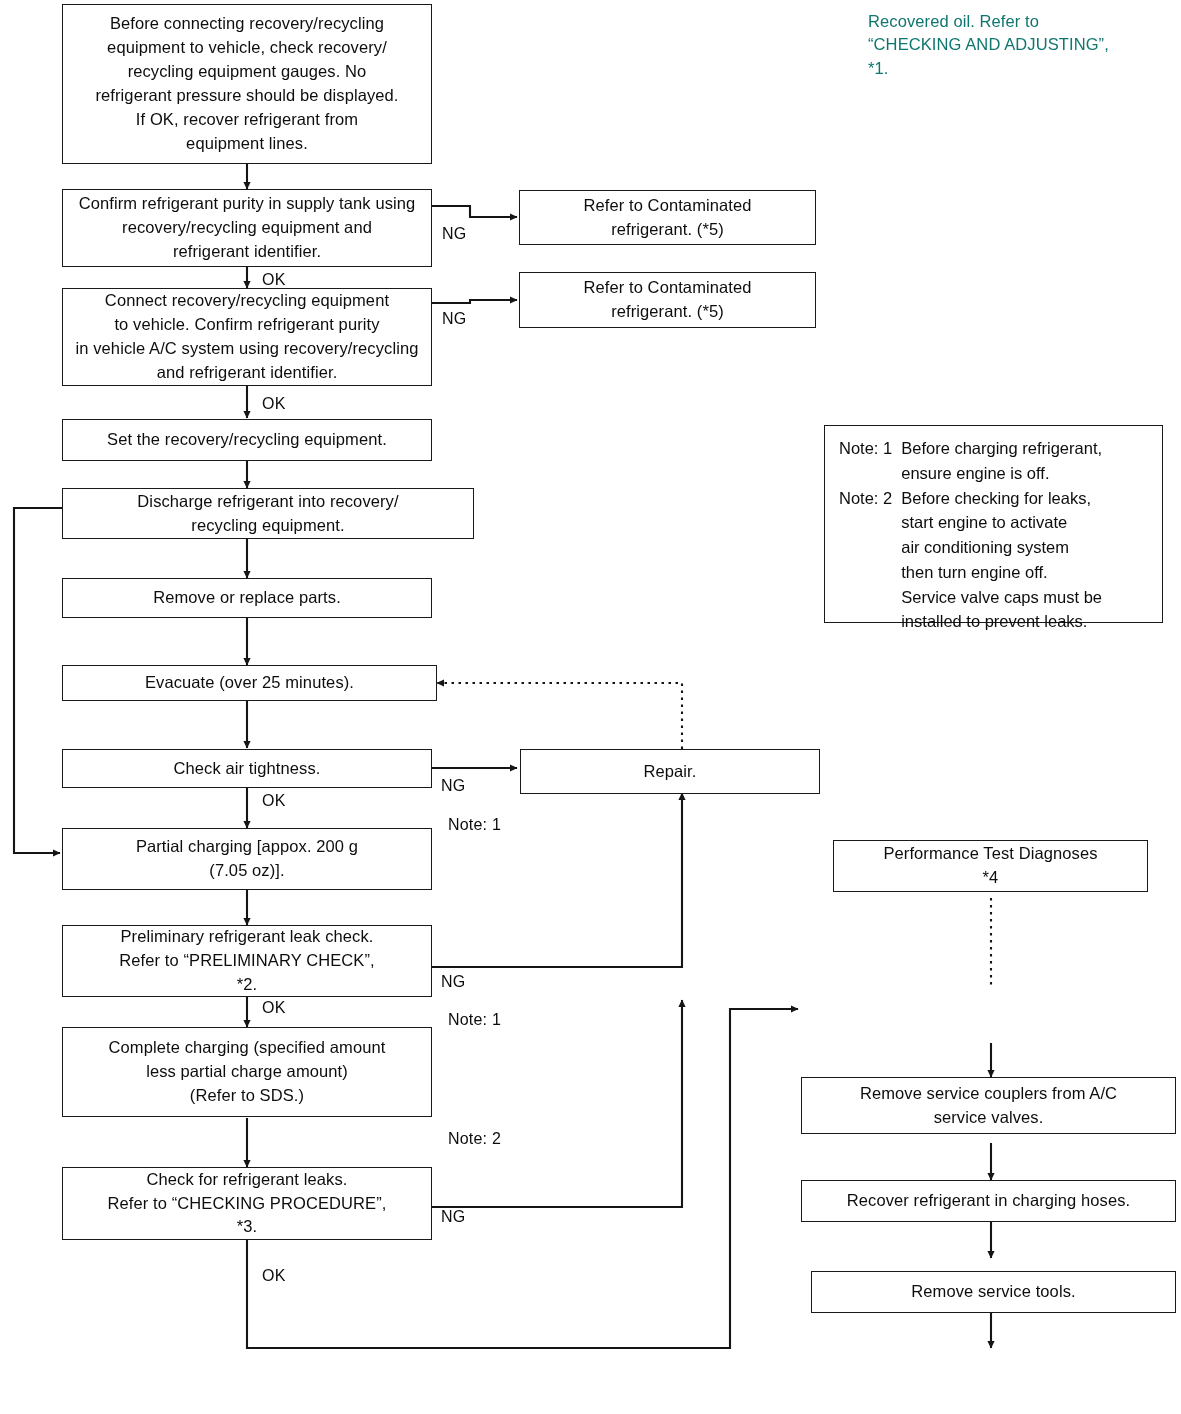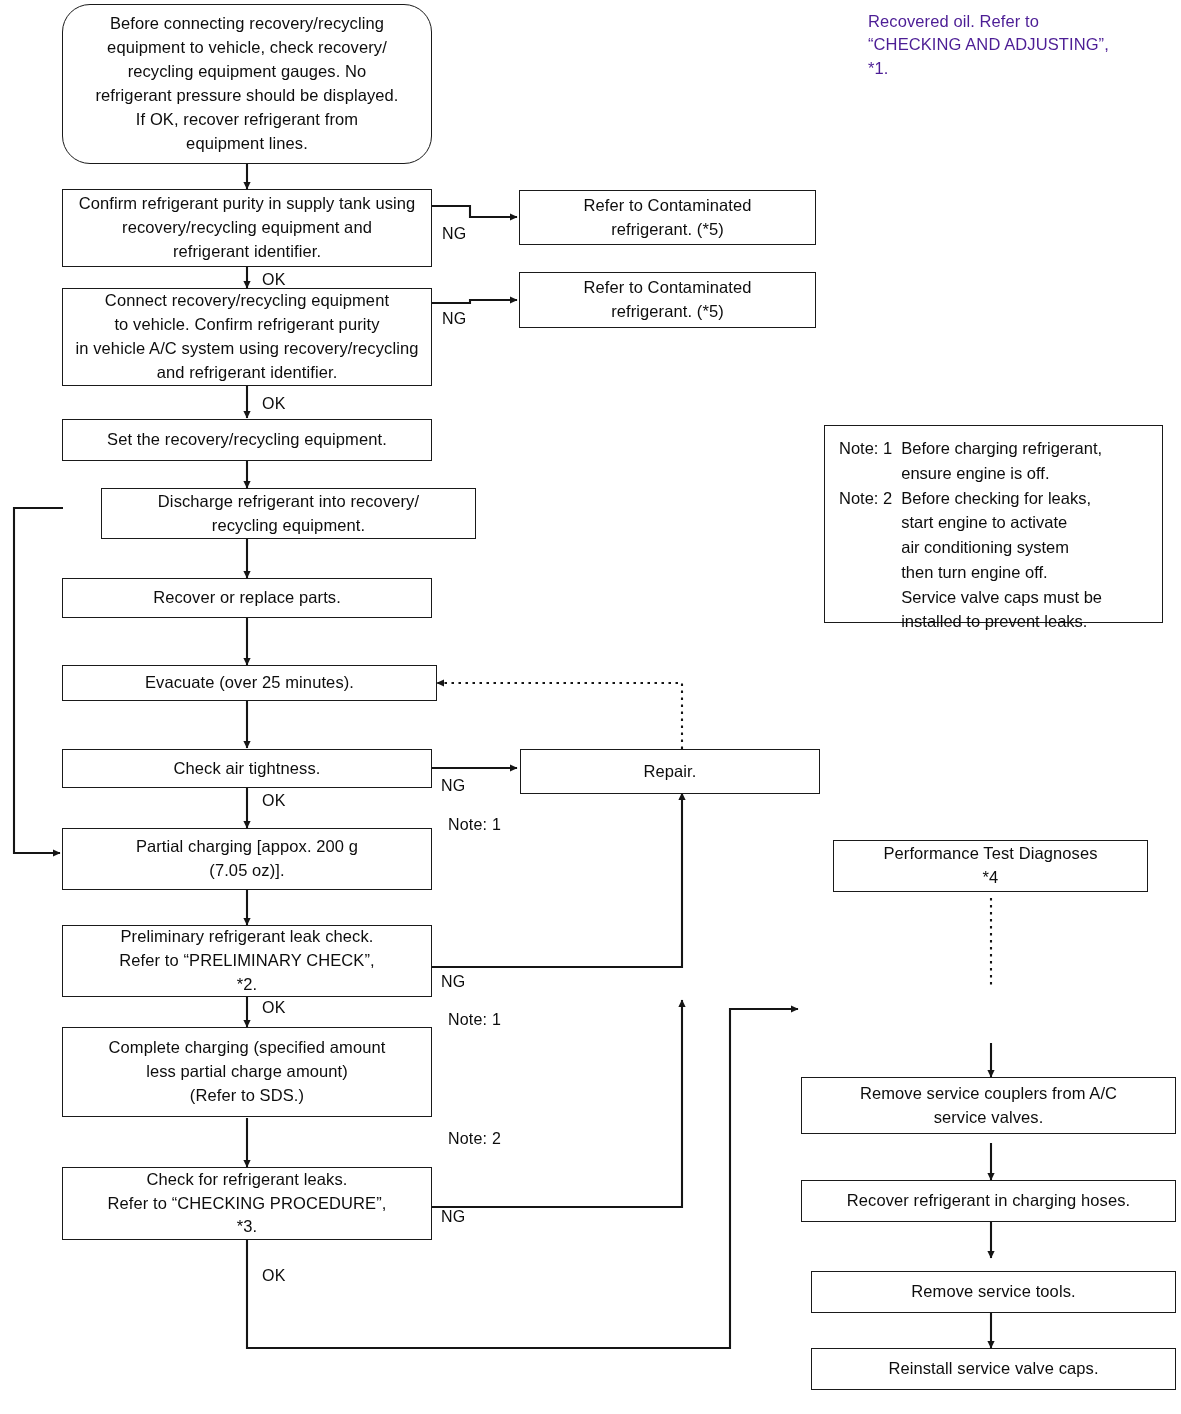--- a/index.html
+++ b/index.html
@@ -32,21 +32,21 @@
     letter-spacing: 0.1px;
     padding: 2px 6px;
     white-space: pre-line;
     color: #0d0d0d;
   }
   .freetext {
     position: absolute;
     font-size: 16.5px;
     line-height: 1.42;
     white-space: pre-line;
-    color: #4c1d95;
+    color: #0f766e;
     letter-spacing: 0.1px;
   }
   .edge-label {
     position: absolute;
     font-size: 16px;
     line-height: 1;
     color: #0d0d0d;
     white-space: nowrap;
     letter-spacing: 0.2px;
   }
@@ -138,21 +138,21 @@
     <path class="ln" d="M247,1240 L247,1348 L730,1348 L730,1009 L798,1009" marker-end="url(#ah)"></path>
 
     <path class="ln-dot" d="M991,898 L991,986"></path>
 
     <path class="ln" d="M991,1043 L991,1077" marker-end="url(#ah)"></path>
     <path class="ln" d="M991,1143 L991,1180" marker-end="url(#ah)"></path>
     <path class="ln" d="M991,1222 L991,1258" marker-end="url(#ah)"></path>
     <path class="ln" d="M991,1310 L991,1348" marker-end="url(#ah)"></path>
   </svg>
 
-  <div class="node" style="left:62px; top:4px; width:370px; height:160px;border-radius:28px;">Before connecting recovery/recycling
+  <div class="node" style="left:62px; top:4px; width:370px; height:160px;">Before connecting recovery/recycling
 equipment to vehicle, check recovery/
 recycling equipment gauges. No
 refrigerant pressure should be displayed.
 If OK, recover refrigerant from
 equipment lines.</div>
 
   <div class="node" style="left:62px; top:189px; width:370px; height:78px;">Confirm refrigerant purity in supply tank using
 recovery/recycling equipment and
 refrigerant identifier.</div>
 
@@ -162,24 +162,24 @@
   <div class="node" style="left:62px; top:288px; width:370px; height:98px;">Connect recovery/recycling equipment
 to vehicle. Confirm refrigerant purity
 in vehicle A/C system using recovery/recycling
 and refrigerant identifier.</div>
 
   <div class="node" style="left:519px; top:272px; width:297px; height:56px;">Refer to Contaminated
 refrigerant. (*5)</div>
 
   <div class="node" style="left:62px; top:419px; width:370px; height:42px;">Set the recovery/recycling equipment.</div>
 
-  <div class="node" style="left:62px; top:488px; width:375px; height:51px;margin-left:39px;">Discharge refrigerant into recovery/
+  <div class="node" style="left:62px; top:488px; width:412px; height:51px;">Discharge refrigerant into recovery/
 recycling equipment.</div>
 
-  <div class="node" style="left:62px; top:578px; width:370px; height:40px;">Recover or replace parts.</div>
+  <div class="node" style="left:62px; top:578px; width:370px; height:40px;">Remove or replace parts.</div>
 
   <div class="node" style="left:62px; top:665px; width:375px; height:36px;">Evacuate (over 25 minutes).</div>
 
   <div class="node" style="left:62px; top:749px; width:370px; height:39px;">Check air tightness.</div>
 
   <div class="node" style="left:520px; top:749px; width:300px; height:45px;">Repair.</div>
 
   <div class="node" style="left:62px; top:828px; width:370px; height:62px;">Partial charging [appox. 200 g
 (7.05 oz)].</div>
 
@@ -199,21 +199,20 @@
 *4</div>
 
 
   <div class="node" style="left:801px; top:1077px; width:375px; height:57px;">Remove service couplers from A/C
 service valves.</div>
 
   <div class="node" style="left:801px; top:1180px; width:375px; height:42px;">Recover refrigerant in charging hoses.</div>
 
   <div class="node" style="left:811px; top:1271px; width:365px; height:42px;">Remove service tools.</div>
 
-  <div class="node" style="left:811px; top:1348px; width:365px; height:42px;">Reinstall service valve caps.</div>
 
   <div class="freetext" style="left:868px; top:10px; width:300px;">Recovered oil. Refer to
 “CHECKING AND ADJUSTING”,
 *1.</div>
 
   <div class="notebox" style="left:824px; top:425px; width:339px; height:198px;">
     <div class="note-row">
       <span class="note-tag">Note: 1</span>
       <span class="note-body">Before charging refrigerant,
 ensure engine is off.</span>

